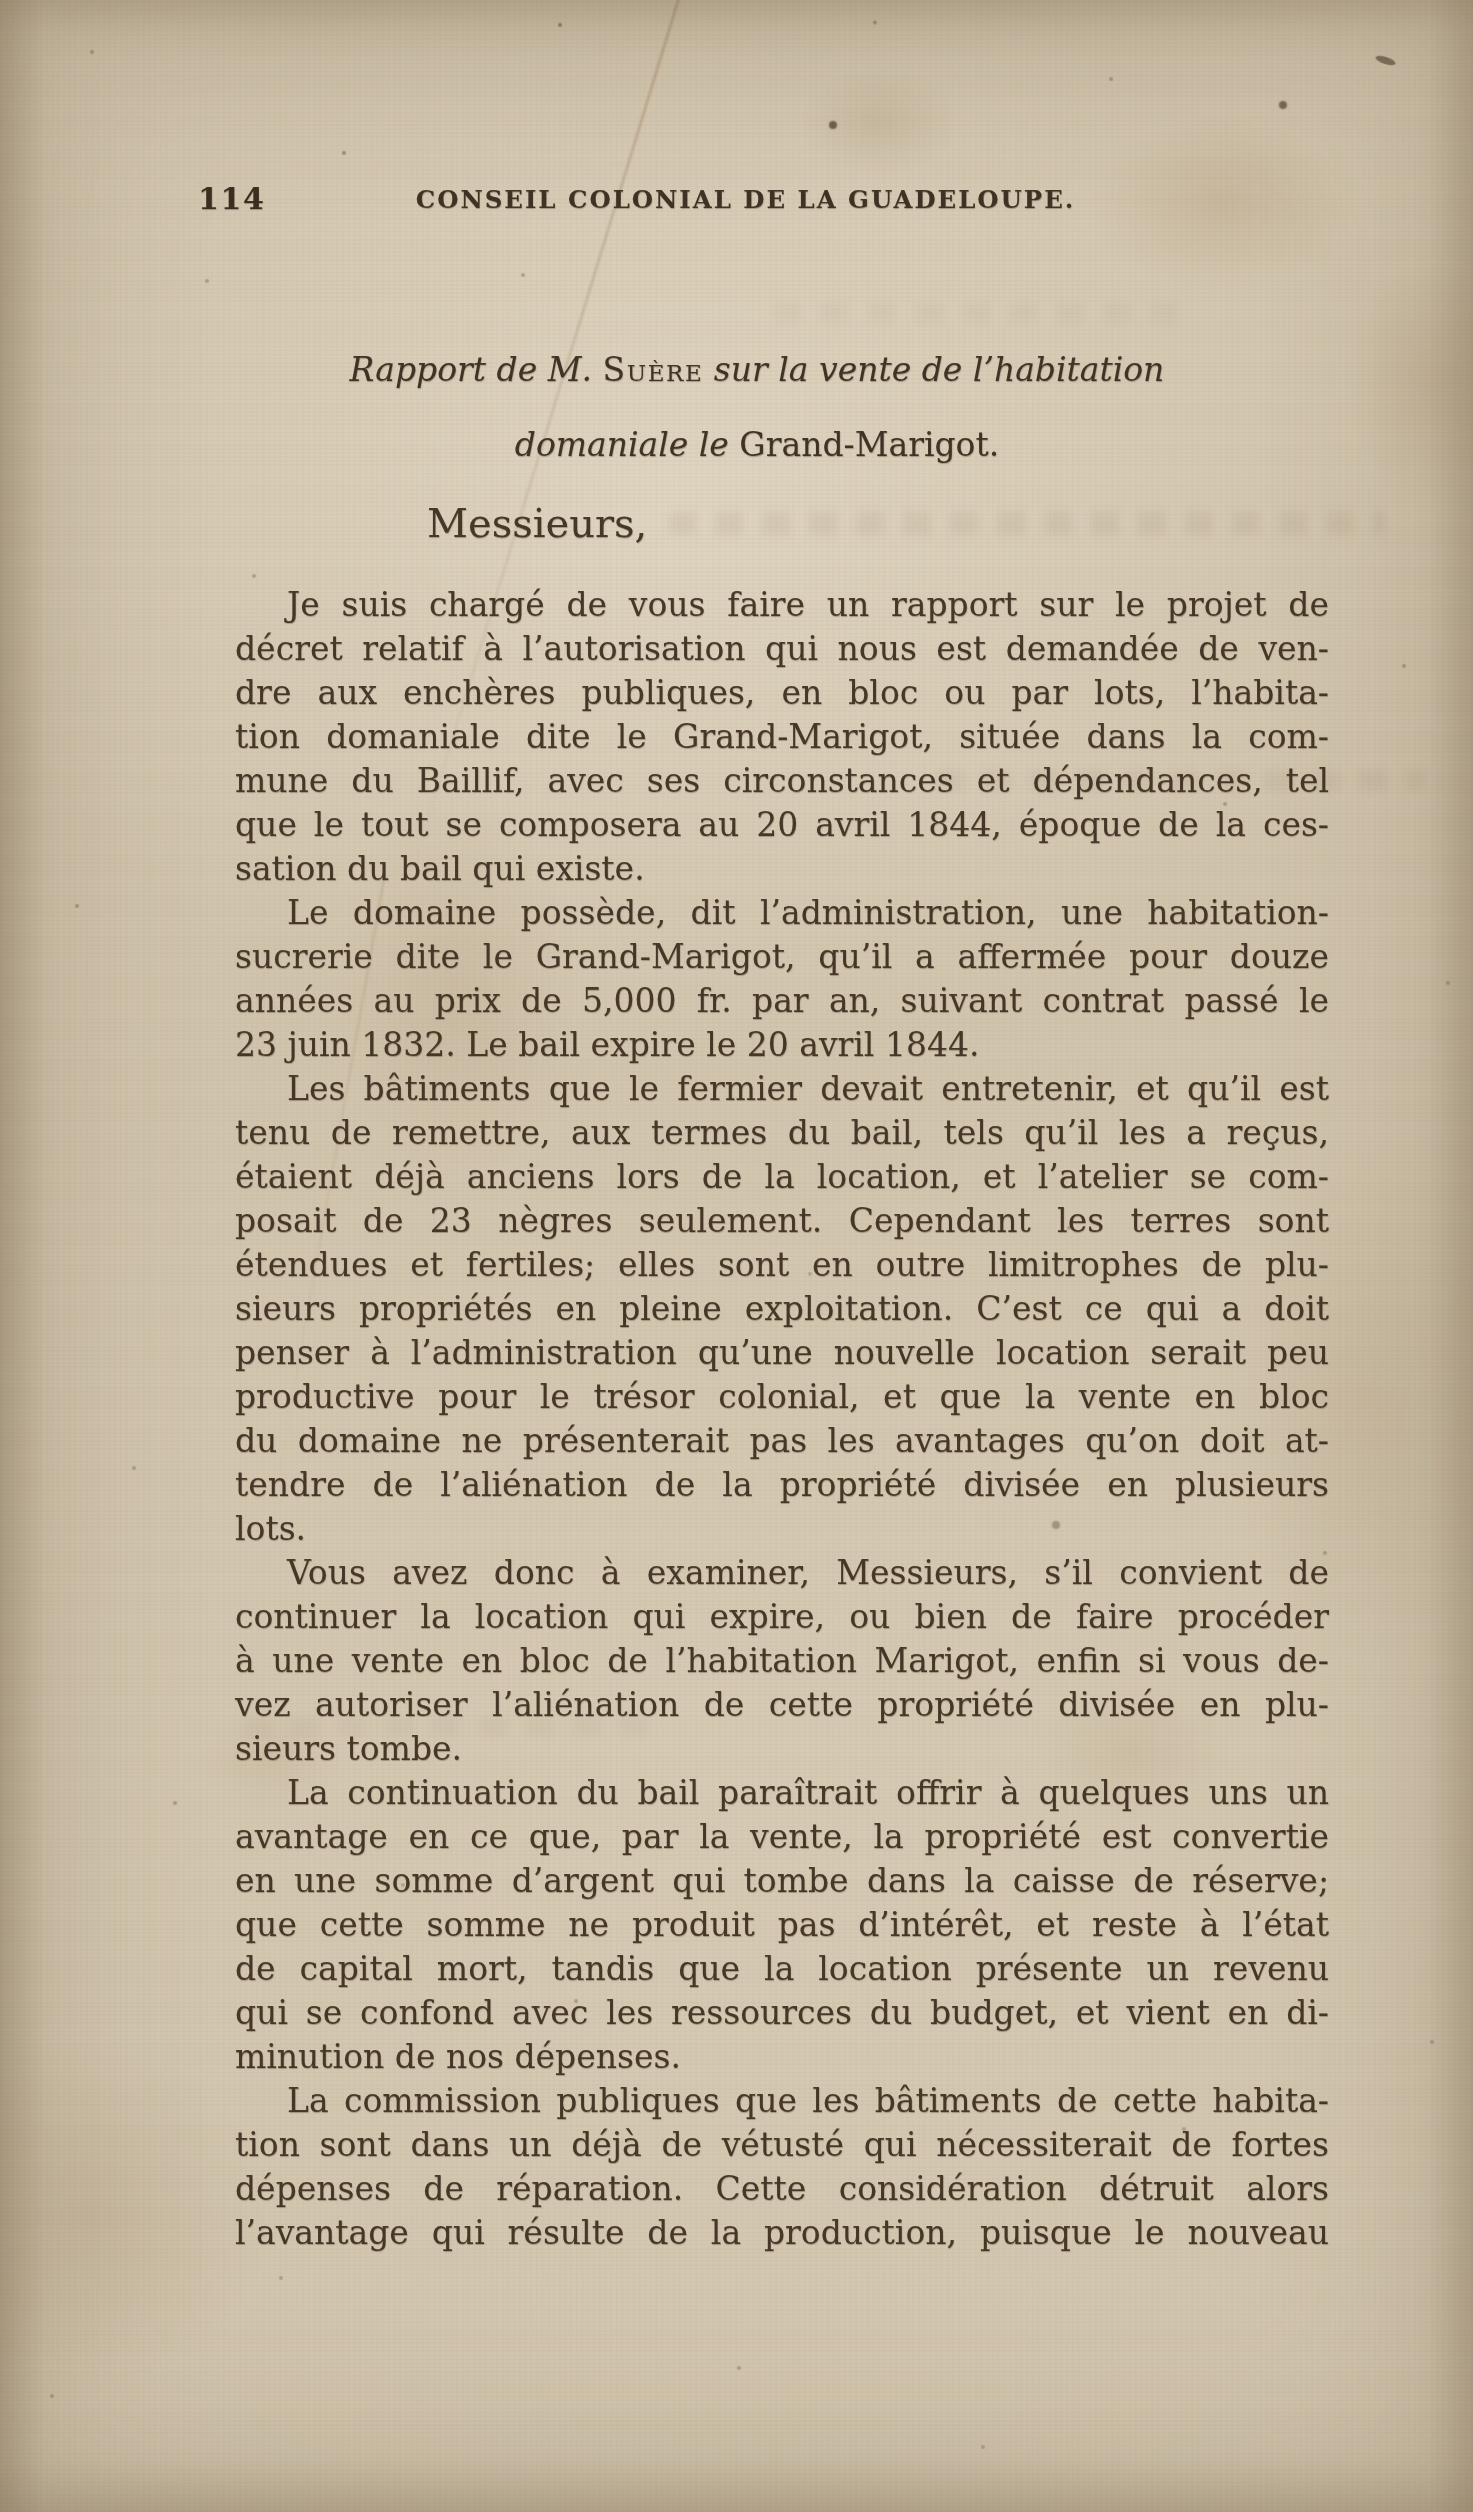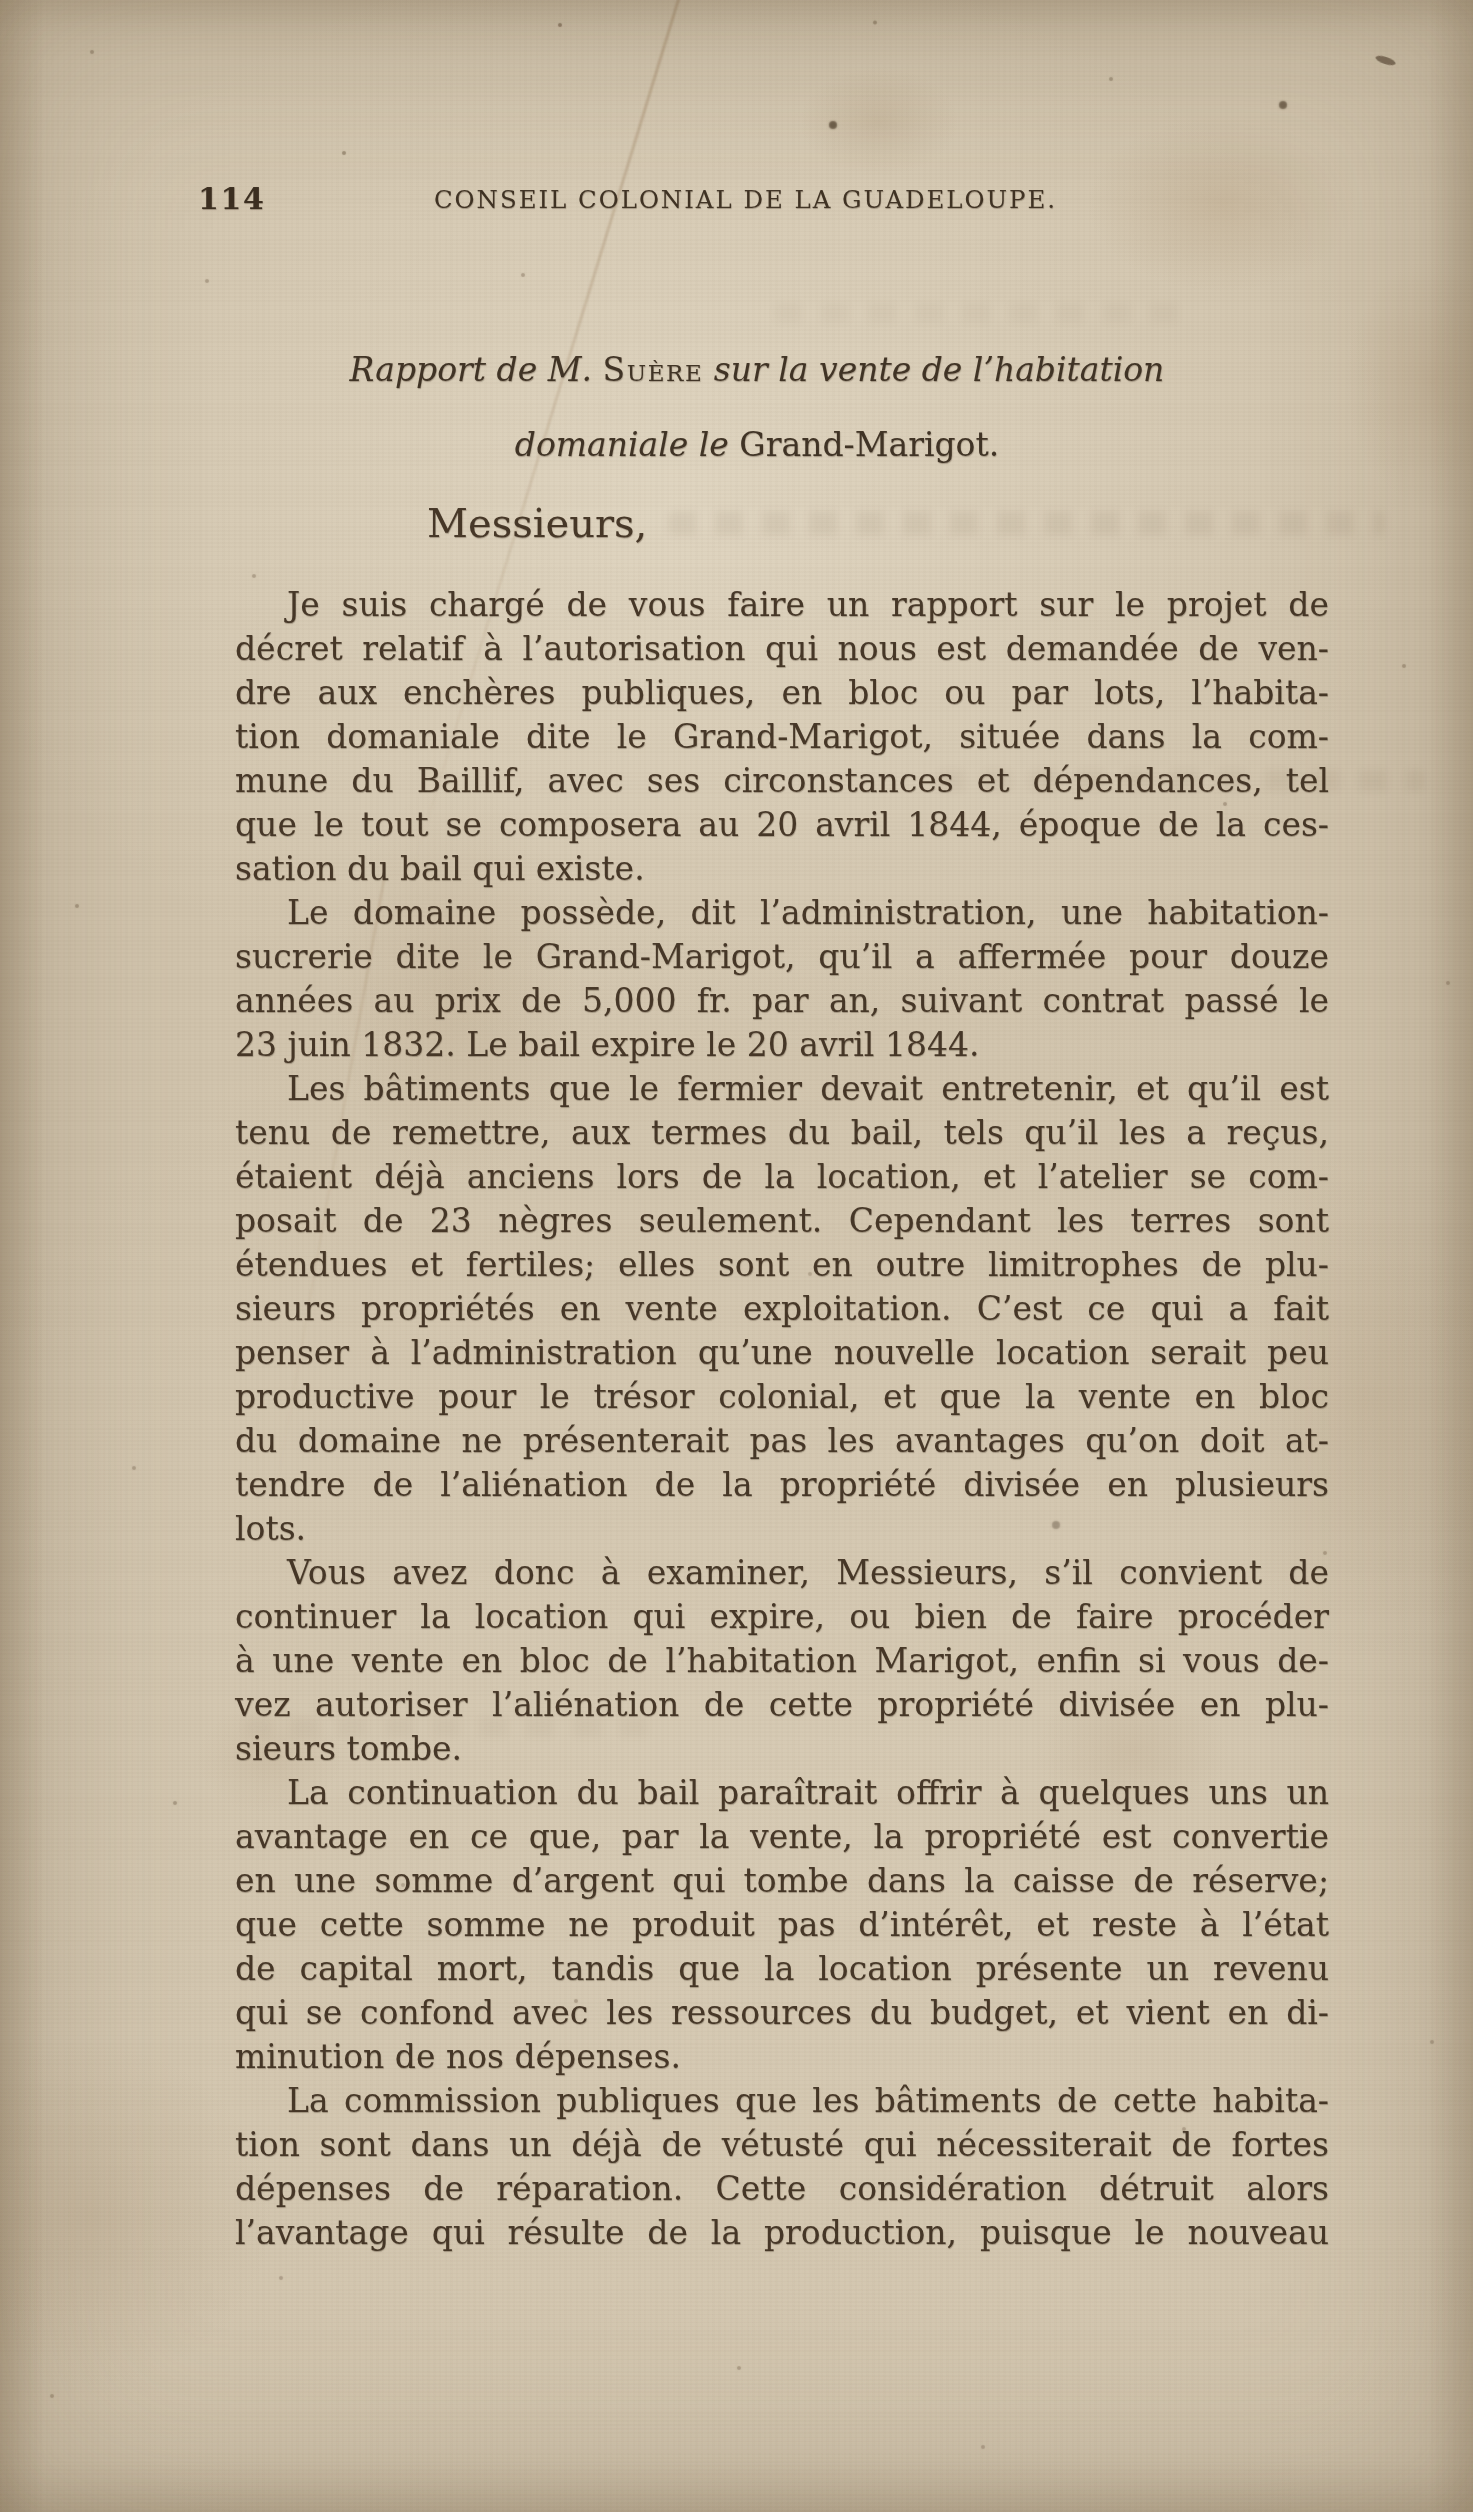--- a/index.html
+++ b/index.html
@@ -93,21 +93,21 @@
   }
   
   .header-row{position:absolute;left:0;top:178px;width:100%;height:41px;padding-left:32px;}
   .page-number{
     position:absolute;left:198px;top:3.3px;
     font-size:30px;font-weight:700;letter-spacing:1.6px;
     color:rgba(55,42,28,.95);text-shadow:0.4px 0.7px 0.8px rgba(73,57,42,.40);
   }
   .running-title{
     position:absolute;left:147px;width:1197px;text-align:center;top:6.5px;
-    font-size:24.4px;font-weight:400;letter-spacing:2px;
+    font-size:24.4px;font-weight:700;letter-spacing:2px;
     color:rgba(55,42,28,.92);text-shadow:0.4px 0.7px 0.8px rgba(73,57,42,.38);
   }
   .report-title{
     position:absolute;left:122px;width:1270px;top:332px;text-align:center;
     font-size:33px;font-style:italic;line-height:75px;
     color:rgba(58,45,32,.95);text-shadow:0.5px 0.8px 1px rgba(73,57,42,.38);
   }
   .report-title .seg.smallcaps{font-style:normal;font-variant:small-caps;letter-spacing:1.6px;}
   .report-title .seg.roman{font-style:normal;margin-top:47px;}
   .salutation{
@@ -163,21 +163,21 @@
       <div class="line endline">sation du bail qui existe.</div>
       <div class="line indent just">Le domaine possède, dit l’administration, une habitation-</div>
       <div class="line just">sucrerie dite le Grand-Marigot, qu’il a affermée pour douze</div>
       <div class="line just">années au prix de 5,000 fr. par an, suivant contrat passé le</div>
       <div class="line endline">23 juin 1832. Le bail expire le 20 avril 1844.</div>
       <div class="line indent just">Les bâtiments que le fermier devait entretenir, et qu’il est</div>
       <div class="line just">tenu de remettre, aux termes du bail, tels qu’il les a reçus,</div>
       <div class="line just">étaient déjà anciens lors de la location, et l’atelier se com-</div>
       <div class="line just">posait de 23 nègres seulement. Cependant les terres sont</div>
       <div class="line just">étendues et fertiles; elles sont en outre limitrophes de plu-</div>
-      <div class="line just">sieurs propriétés en vente exploitation. C’est ce qui a fait</div>
+      <div class="line just">sieurs propriétés en pleine exploitation. C’est ce qui a doit</div>
       <div class="line just">penser à l’administration qu’une nouvelle location serait peu</div>
       <div class="line just">productive pour le trésor colonial, et que la vente en bloc</div>
       <div class="line just">du domaine ne présenterait pas les avantages qu’on doit at-</div>
       <div class="line just">tendre de l’aliénation de la propriété divisée en plusieurs</div>
       <div class="line endline">lots.</div>
       <div class="line indent just">Vous avez donc à examiner, Messieurs, s’il convient de</div>
       <div class="line just">continuer la location qui expire, ou bien de faire procéder</div>
       <div class="line just">à une vente en bloc de l’habitation Marigot, enfin si vous de-</div>
       <div class="line just">vez autoriser l’aliénation de cette propriété divisée en plu-</div>
       <div class="line endline">sieurs tombe.</div>

